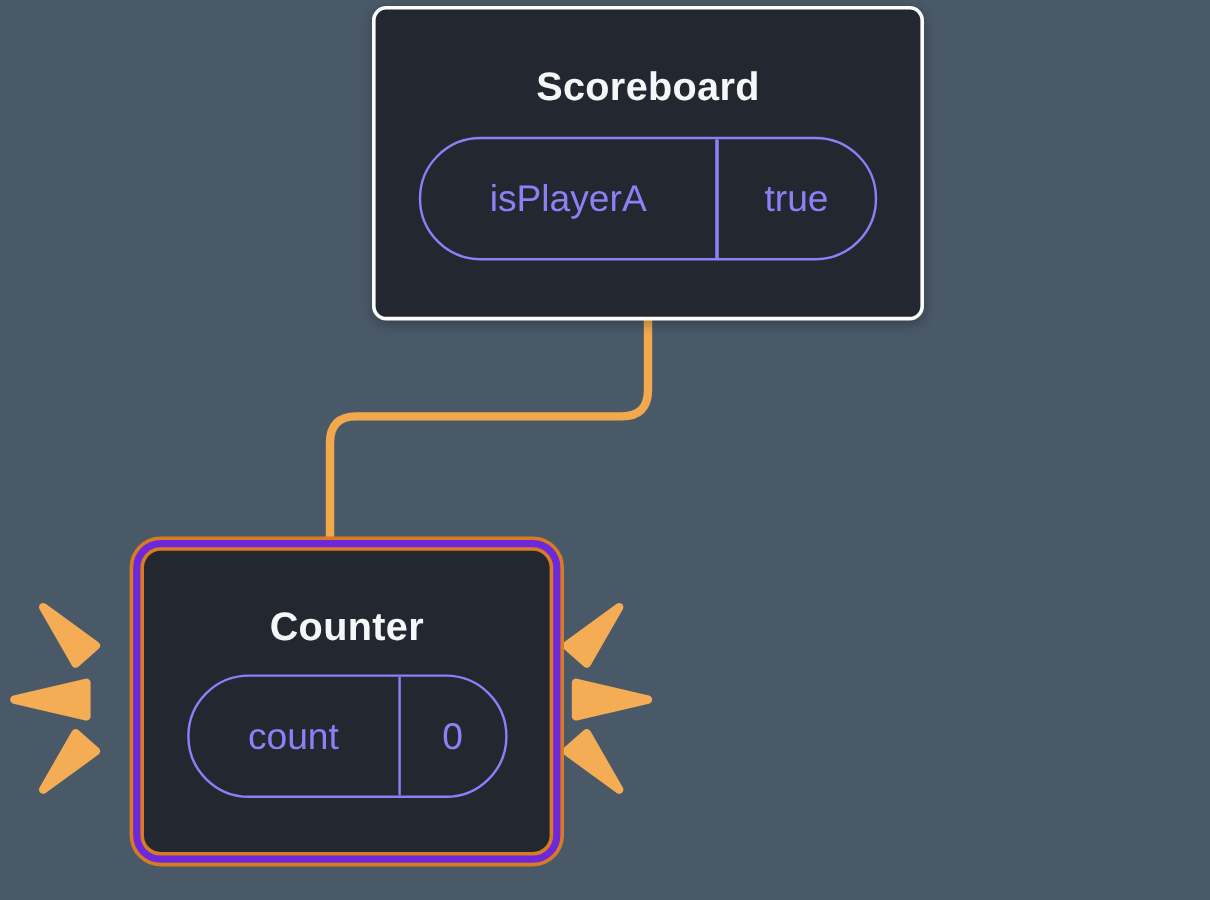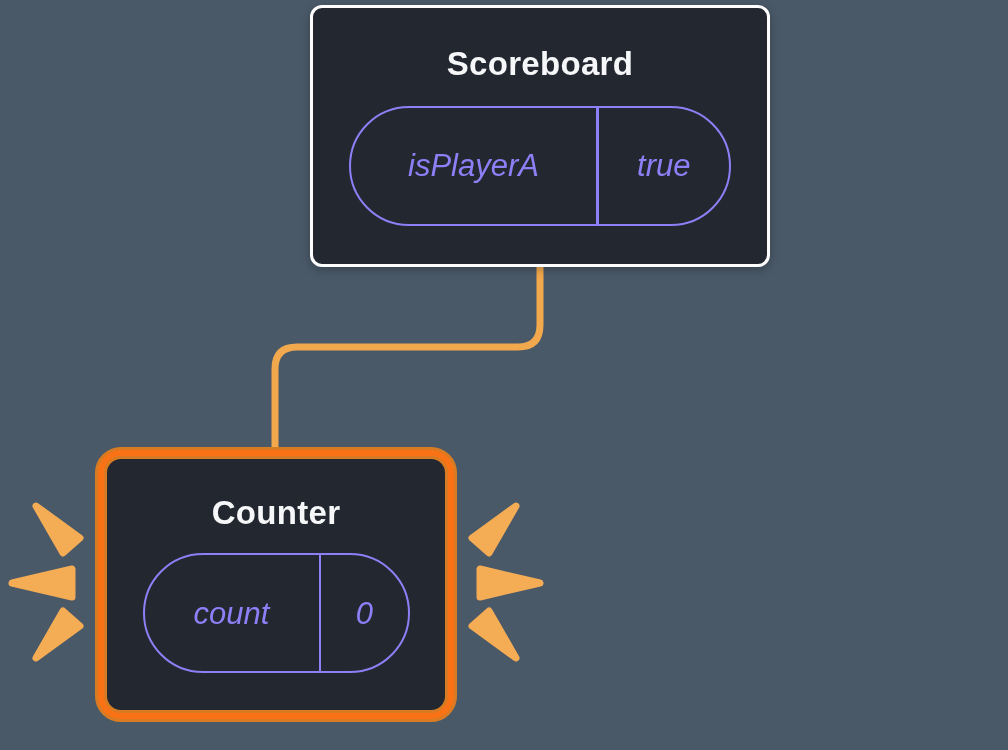--- a/index.html
+++ b/index.html
@@ -43,45 +43,44 @@
     font-size: 33px;
     font-weight: 700;
     letter-spacing: 0.3px;
     line-height: 1;
   }
   .pill {
     display: flex;
     align-items: stretch;
     border: 2.5px solid #8b80f6;
     border-radius: 60px;
-    height: 120px;
+    height: 103px;
     overflow: hidden;
-    font-style: italic;
   }
   .pill-cell {
     display: flex;
     align-items: center;
     justify-content: center;
     color: #8b80f6;
     font-size: 31px;
     line-height: 1;
   }
   .pill-divider {
     width: 2.5px;
     background: #8b80f6;
   }
   .scoreboard-pill { width: 382px; }
   .scoreboard-pill .cell-name  { width: 245px; }
   .scoreboard-pill .cell-value { flex: 1; }
 
   .counter-ring {
     position: absolute;
-    left: 95px; top: 447px;
+    left: 108px; top: 447px;
     width: 362px; height: 275px;
-    background: #f97316;
+    background: #6d28d9;
     border: 3px solid #d87b22;
     border-radius: 26px;
     padding: 6px;
   }
   .counter-card {
     position: relative;
     left: 0; top: 0;
     width: 100%; height: 100%;
     border: 3px solid #d87b22;
     border-radius: 17px;

